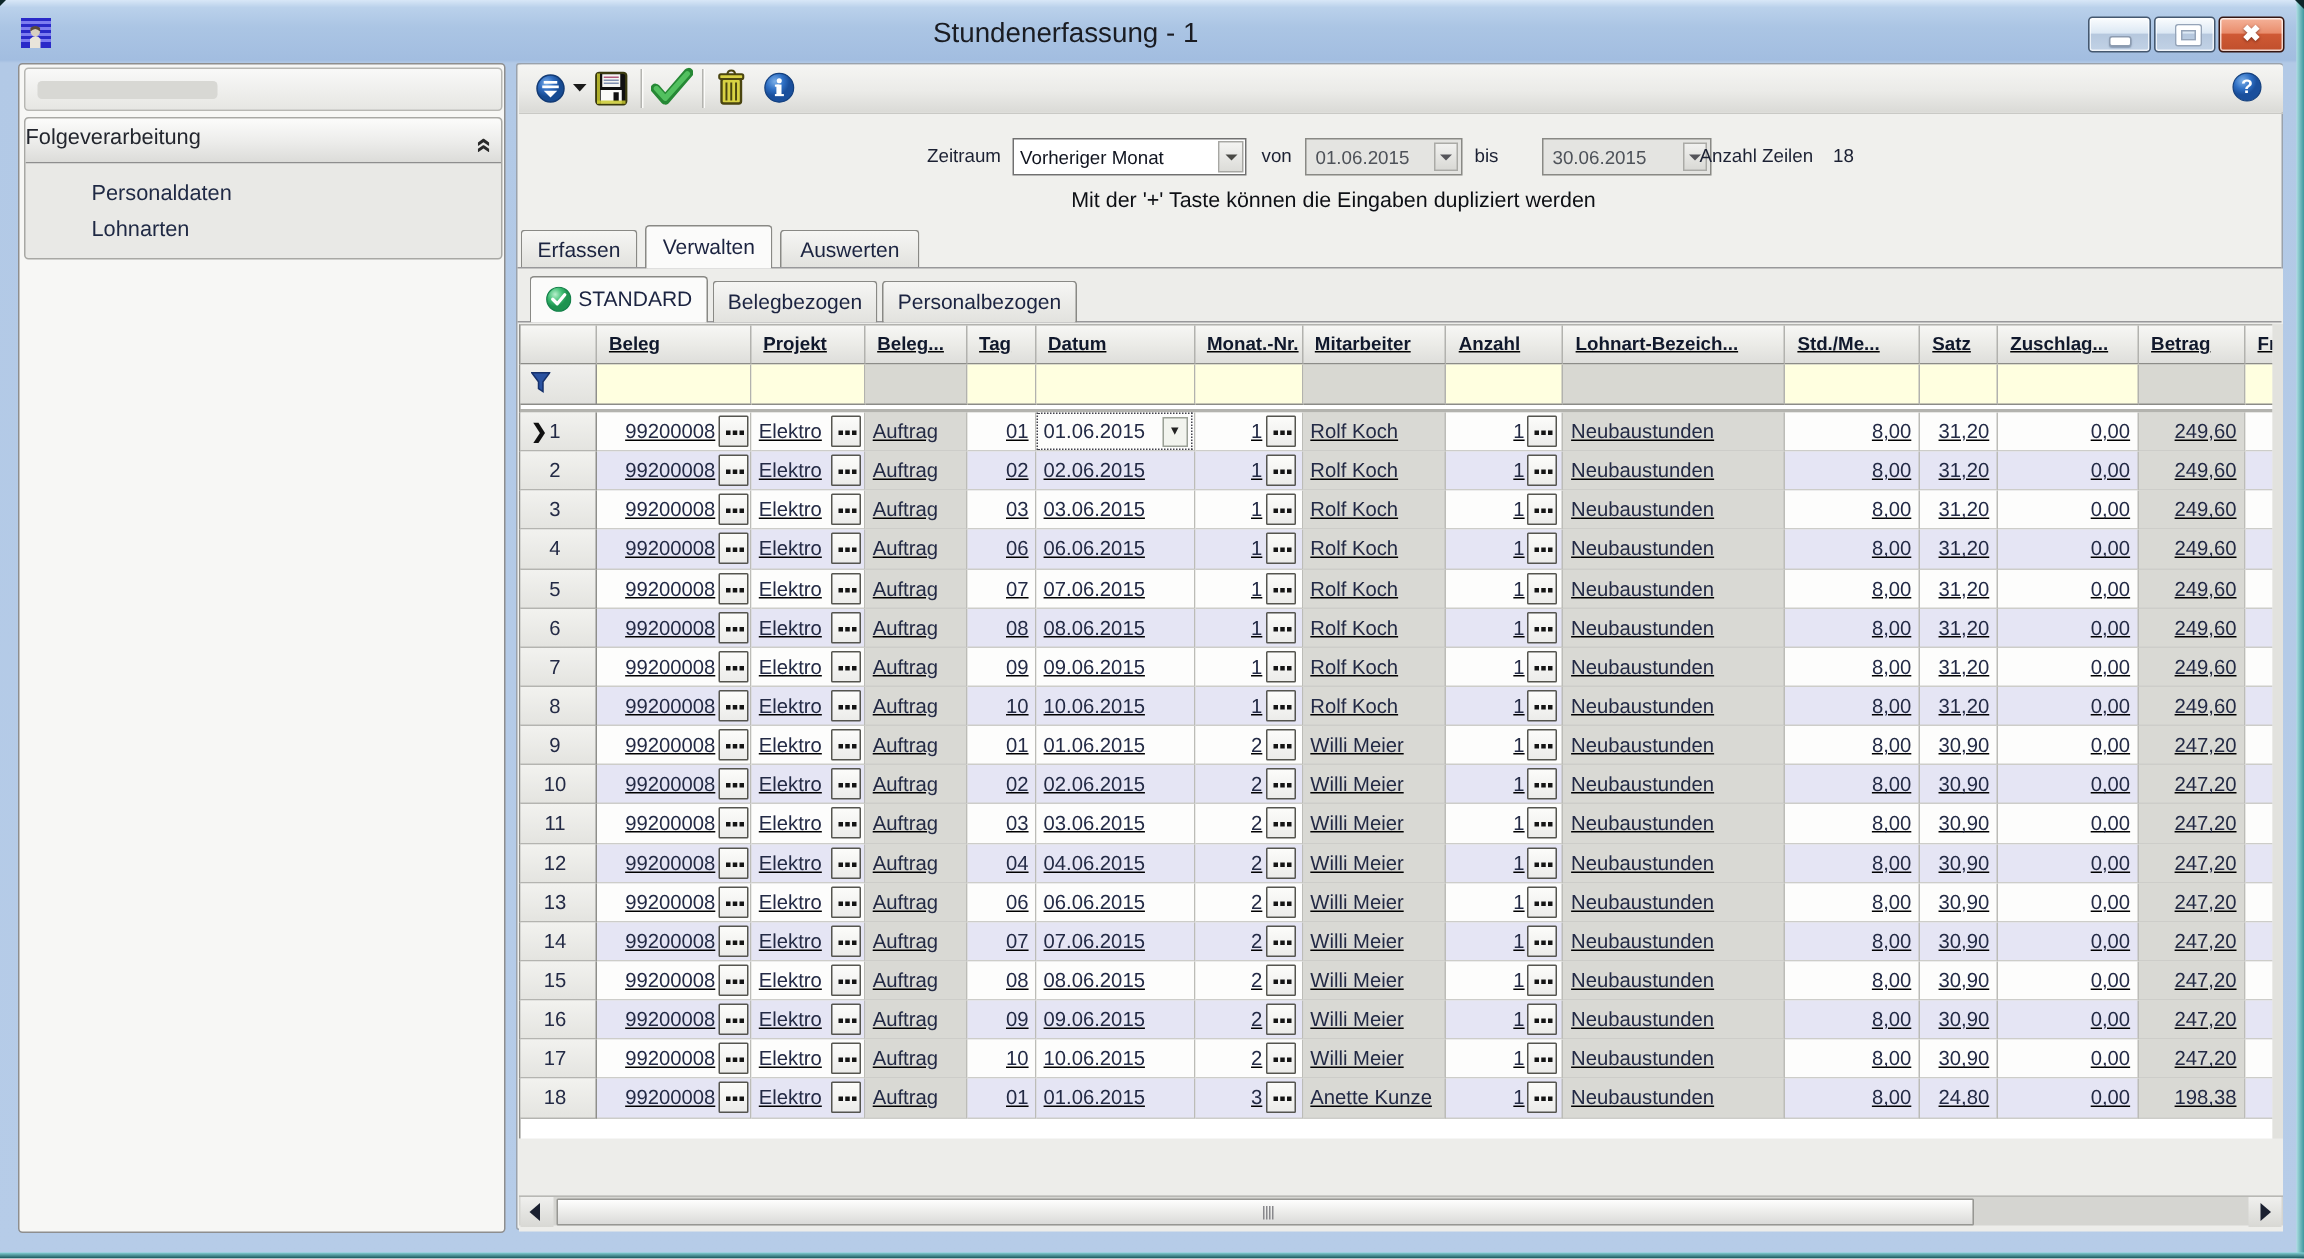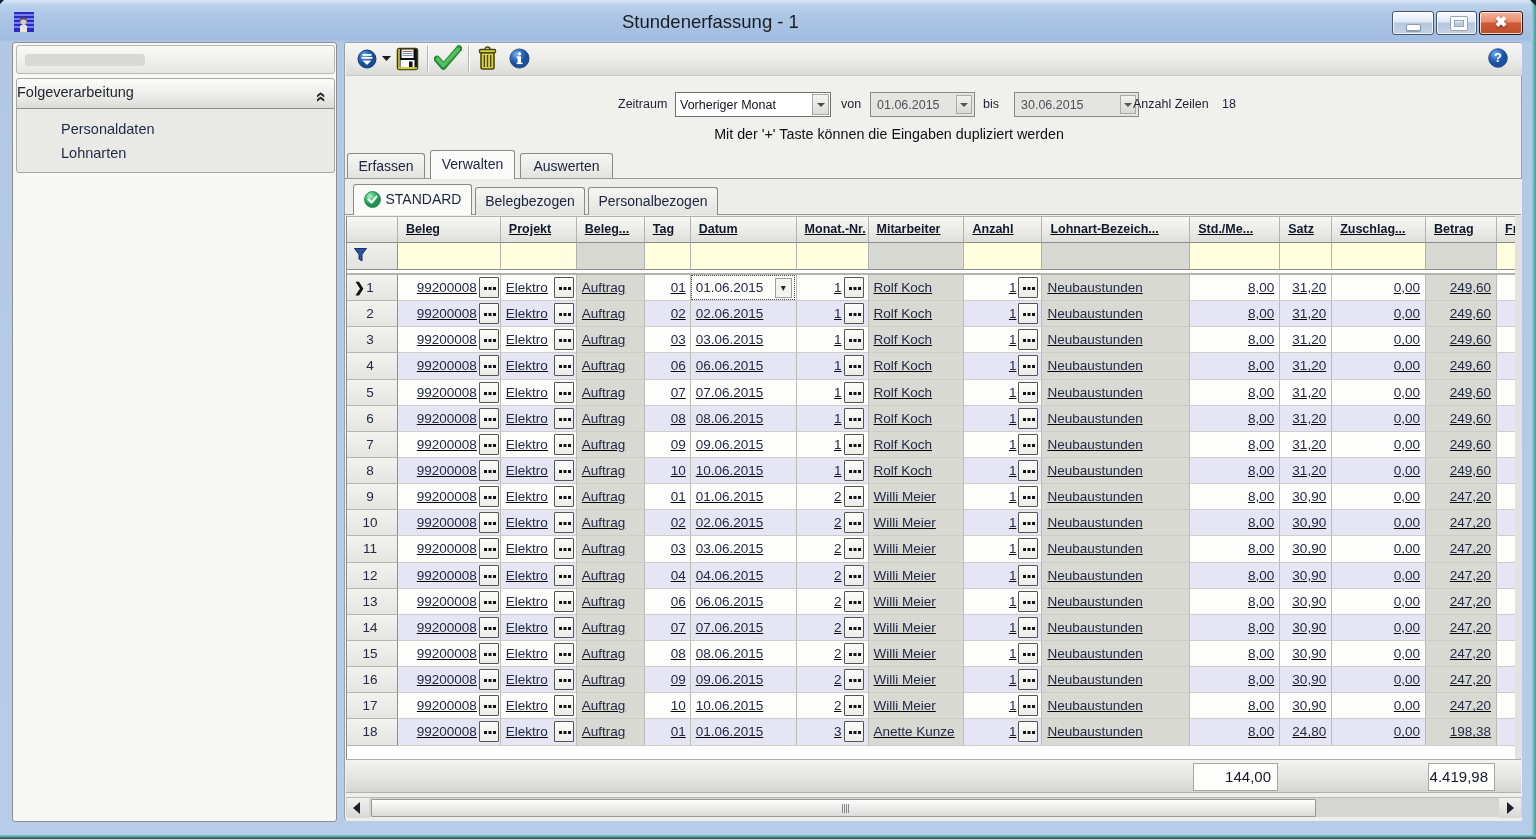--- a/index.html
+++ b/index.html
@@ -215,21 +215,21 @@
         </span>
       </div>
     <span class="lbl" style="left:496px;top:54px">von</span>
     <div class="dfield" style="left:525px;width:105px">
         <span class="txt">01.06.2015</span>
         <span class="db">
           <span class="dar2"></span>
         </span>
       </div>
     <span class="lbl" style="left:638px;top:54px">bis</span>
-    <div class="dfield" style="left:669px;width:125px">
+    <div class="dfield" style="left:683px;width:113px">
         <span class="txt">30.06.2015</span>
         <span class="db">
           <span class="dar2"></span>
         </span>
       </div>
     <span class="lbl" style="left:788px;top:54px">Anzahl Zeilen</span>
     <span class="lbl" style="left:877px;top:54px">18</span>
     <div id="hint">Mit der '+' Taste können die Eingaben dupliziert werden</div>
 
     <div id="tabline1"></div>
@@ -996,24 +996,20 @@
           <div class="c ro pl" style="width:148px">Neubaustunden</div>
           <div class="c lav ra" style="width:90px;padding-right:5px">8,00</div>
           <div class="c lav ra" style="width:52px;padding-right:5px">24,80</div>
           <div class="c lav ra" style="width:94px;padding-right:5px">0,00</div>
           <div class="c ro ra" style="width:71px;padding-right:5px">198,38</div>
           <div class="c lav" style="width:18px;border-right:none"></div>
         </div>
     </div>
     <div id="belowgrid"></div>
     <div id="gridright"></div>
-    <div id="sumrow">
-      <div class="sumbox" style="left:847px;width:85px">144,00</div>
-      <div class="sumbox" style="left:1082px;width:67px">4.419,98</div>
-    </div>
     <div id="scroll">
       <div class="sarrow" style="left:1px">
           <span class="tri-l"></span>
         </div>
       <div id="sthumb">
           <span id="sgrip"></span>
         </div>
       <div class="sarrow" style="left:1153px">
           <span class="tri-r"></span>
         </div>

